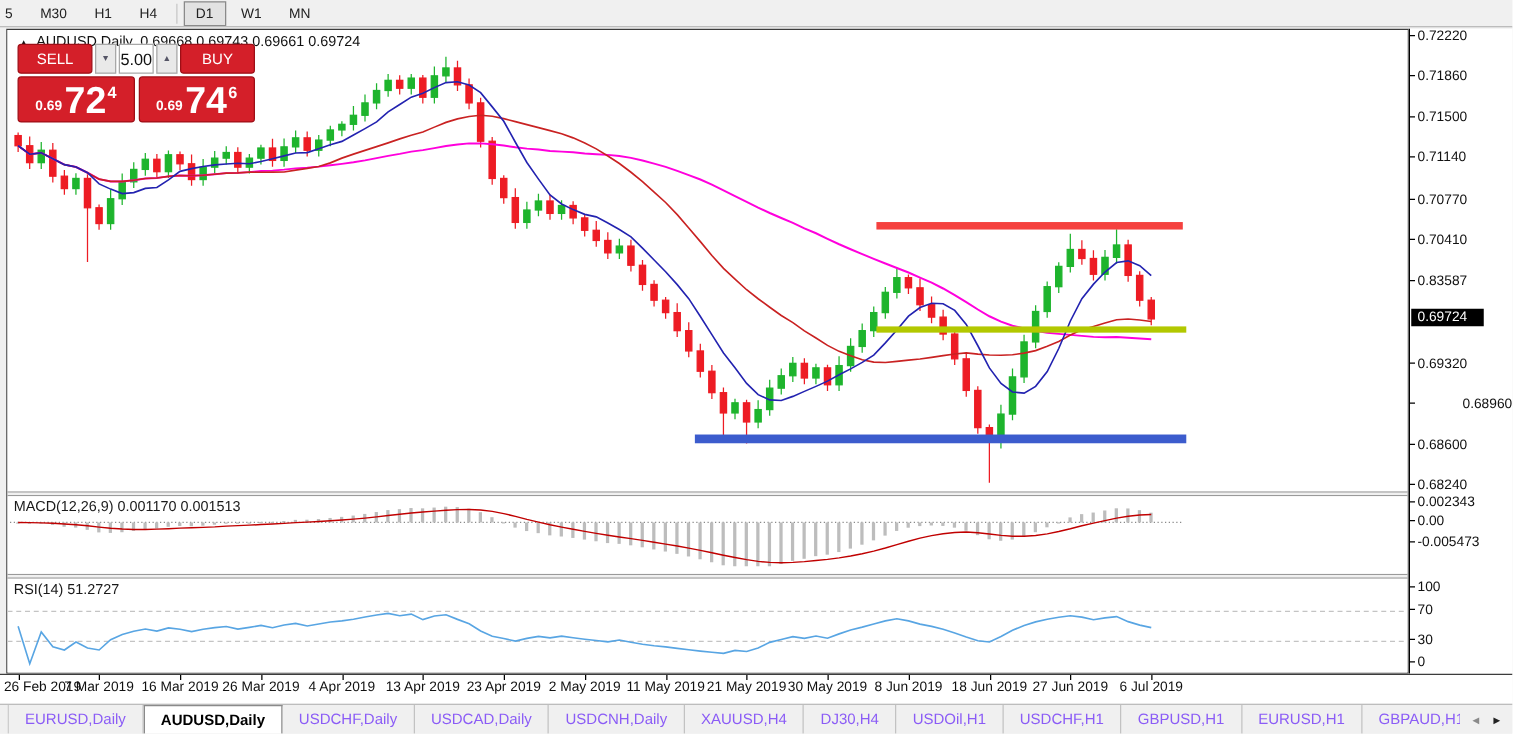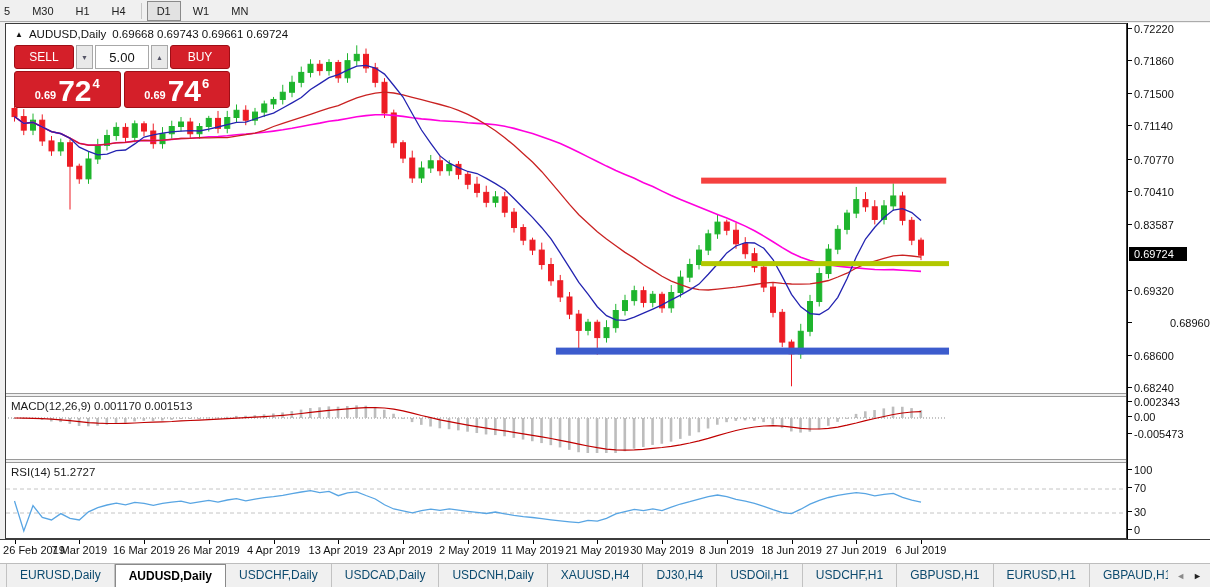--- a/index.html
+++ b/index.html
@@ -25,21 +25,21 @@
   .panel svg { position:absolute; left:0; top:0; }
   .panel-label { position:absolute; left:5px; top:3px; font-size:11.5px; color:#1a1a1a; z-index:5; white-space:nowrap; }
   .splitter { width:100%; height:4px; background:#f0f0f0; border-top:1px solid #9a9a9a;
     border-bottom:1px solid #9a9a9a; cursor:row-resize; }
 
   .symbol-line { position:absolute; left:9px; top:4px; z-index:6; font-size:11.5px;
     color:#111; display:flex; align-items:center; gap:6px; white-space:nowrap; }
   .tri { font-size:8px; color:#111; cursor:pointer; }
 
   
-  .trade-panel { position:absolute; left:8px; top:21px; z-index:7; width:216px; }
+  .trade-panel { position:absolute; left:8px; top:11px; z-index:7; width:190px; }
   .tp-row1 { display:flex; height:24px; gap:2px; }
   .btn-red { background:#d41f29; border:1px solid #9e0e16; border-radius:3px;
     color:#fff; font-size:12px; text-align:center; cursor:pointer;
     display:flex; align-items:center; justify-content:center; }
   .tp-sell, .tp-buy { flex:0 0 60px; }
   .spin-btn { flex:0 0 17px; background:#e9e9e9; border:1px solid #a8a8a8;
     font-size:7px; color:#556; display:flex; align-items:center; justify-content:center; cursor:pointer; }
   .vol-field { flex:1; border:1px solid #a8a8a8; text-align:center; font-size:13px;
     color:#111; font-family:"Liberation Sans", sans-serif; min-width:0; }
   .tp-row2 { display:flex; height:37px; gap:3px; margin-top:2px; }
@@ -61,21 +61,21 @@
   
   .date-axis { position:absolute; left:0; top:539px; width:1210px; height:24px;
     background:#fff; border-top:1px solid #3c3c3c; }
   .da-label { position:absolute; top:4px; font-size:11px; color:#111; transform:translateX(-50%); white-space:nowrap; }
   .da-tick { position:absolute; top:0; width:1px; height:4px; background:#000; }
 
   
   .tab-bar { position:absolute; left:0; top:563px; width:1210px; height:24px;
     background:#f0f0f0; border-top:1px solid #bdbdbd; display:flex; align-items:stretch; overflow:hidden; }
   .tabs { display:flex; margin-left:6px; flex:0 1 auto; overflow:hidden; }
-  .tab { font-size:12px; color:#0c4a6e; padding:4px 13px 0 13px; cursor:pointer;
+  .tab { font-size:12px; color:#8b5cf6; padding:4px 13px 0 13px; cursor:pointer;
     border-right:1px solid #c2c2c2; white-space:nowrap; }
   .tab:first-child { border-left:1px solid #c2c2c2; }
   .tab.active { background:#fff; color:#000; font-weight:bold;
     border:1px solid #8a8a8a; border-bottom:none; }
   .tab-arrows { margin-left:auto; display:flex; align-items:center; gap:8px;
     padding:0 8px; flex:0 0 auto; }
   .arrow { font-size:9px; cursor:pointer; }
   .arrow-left { color:#8a8a8a; }
   .arrow-right { color:#222; }
 </style>

